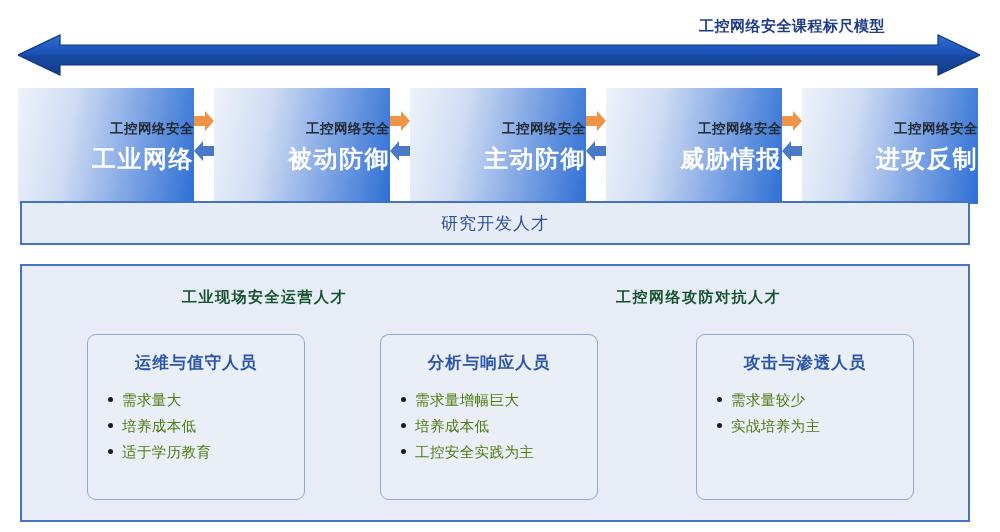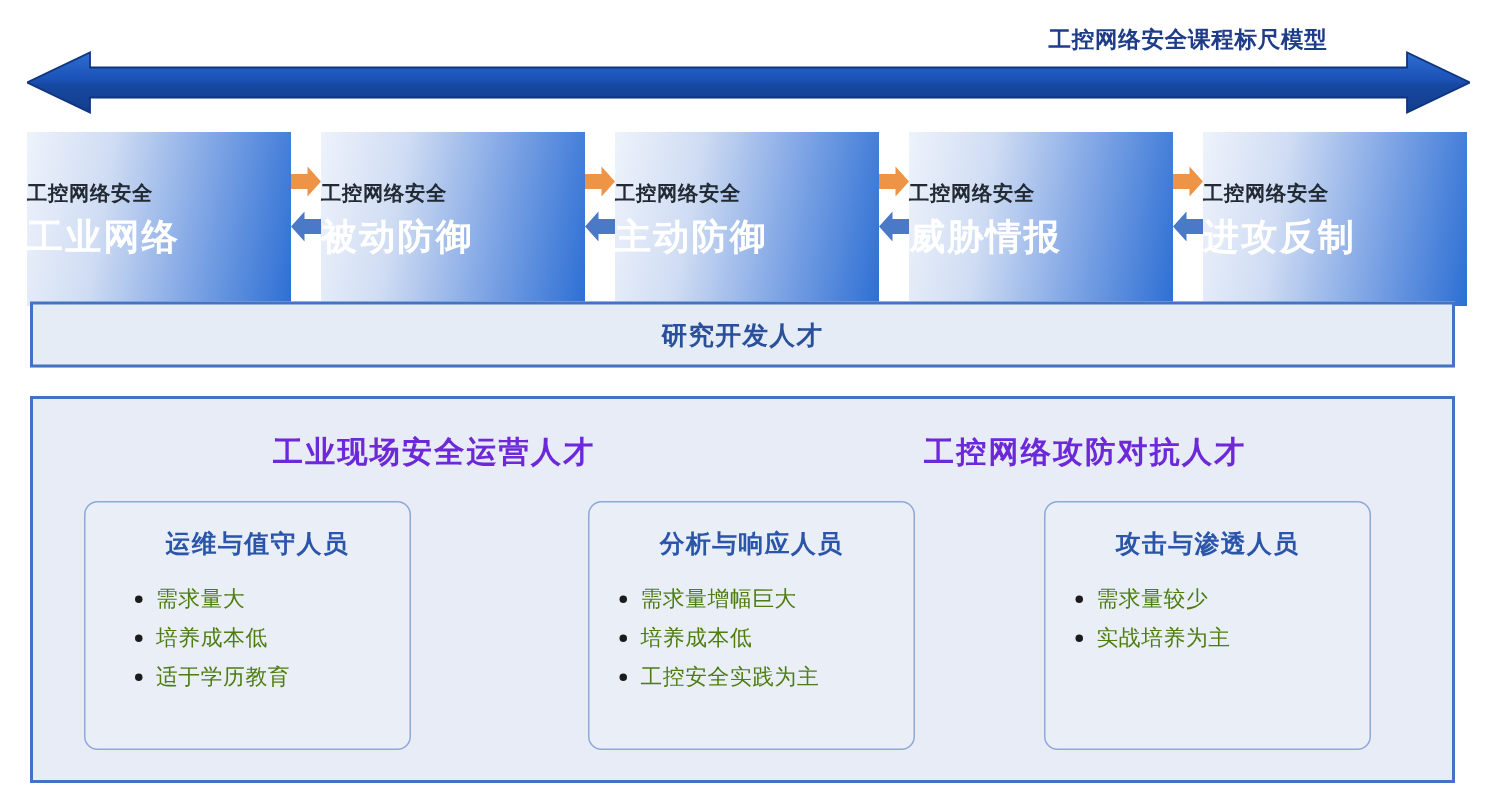--- a/index.html
+++ b/index.html
@@ -49,21 +49,21 @@
     height: 96px;
     display: flex;
     align-items: stretch;
   }
   .stage-box {
     flex: 0 0 176px;
     height: 116px;
     background: linear-gradient(100deg, #eef3fb 0%, #cfdcf3 30%, #7ca3e4 66%, #2d6fd4 100%);
     display: flex;
     flex-direction: column;
-    align-items: flex-start;
+    align-items: flex-end;
     justify-content: center;
     box-sizing: border-box;
     padding-top: 4px;
   }
   .stage-top {
     font-size: 13.5px;
     font-weight: bold;
     color: #222a33;
     line-height: 1.1;
     letter-spacing: 0.5px;
@@ -97,21 +97,21 @@
     height: 44px;
     box-sizing: border-box;
     background: #e6ecf6;
     border: 2px solid #4472c4;
     display: flex;
     align-items: center;
     justify-content: center;
   }
   .research-bar-label {
     font-size: 17px;
-    font-weight: bold;
+    font-weight: normal;
     color: #2a4f9b;
     letter-spacing: 1px;
   }
 
   
   .talent-panel {
     position: absolute;
     left: 20px;
     top: 264px;
     width: 950px;
@@ -122,23 +122,23 @@
   }
   .group-headings {
     position: absolute;
     left: 0;
     top: 22px;
     width: 100%;
     height: 30px;
   }
   .group-heading {
     position: absolute;
-    font-size: 20px;
-    font-weight: bold;
-    color: #6d28d9;
+    font-size: 15px;
+    font-weight: bold;
+    color: #14532d;
     letter-spacing: 1.5px;
     white-space: nowrap;
   }
   .group-heading.g0 { left: 160px; top: 0; }
   .group-heading.g1 { left: 594px; top: 0; }
 
   .cards-row {
     position: absolute;
     left: 0;
     top: 68px;
@@ -148,22 +148,22 @@
   .talent-card {
     position: absolute;
     top: 0;
     width: 218px;
     height: 166px;
     box-sizing: border-box;
     background: #e9eef7;
     border: 1.5px solid #8fa8d8;
     border-radius: 9px;
   }
-  .talent-card.c0 { left: 34px; padding-left: 13px; }
-  .talent-card.c1 { left: 358px; margin-left: 12px; }
+  .talent-card.c0 { left: 65px; }
+  .talent-card.c1 { left: 358px; }
   .talent-card.c2 { left: 674px; }
 
   .card-title {
     text-align: center;
     font-size: 16.5px;
     font-weight: bold;
     color: #2a55a8;
     letter-spacing: 1px;
     margin-top: 17px;
   }

